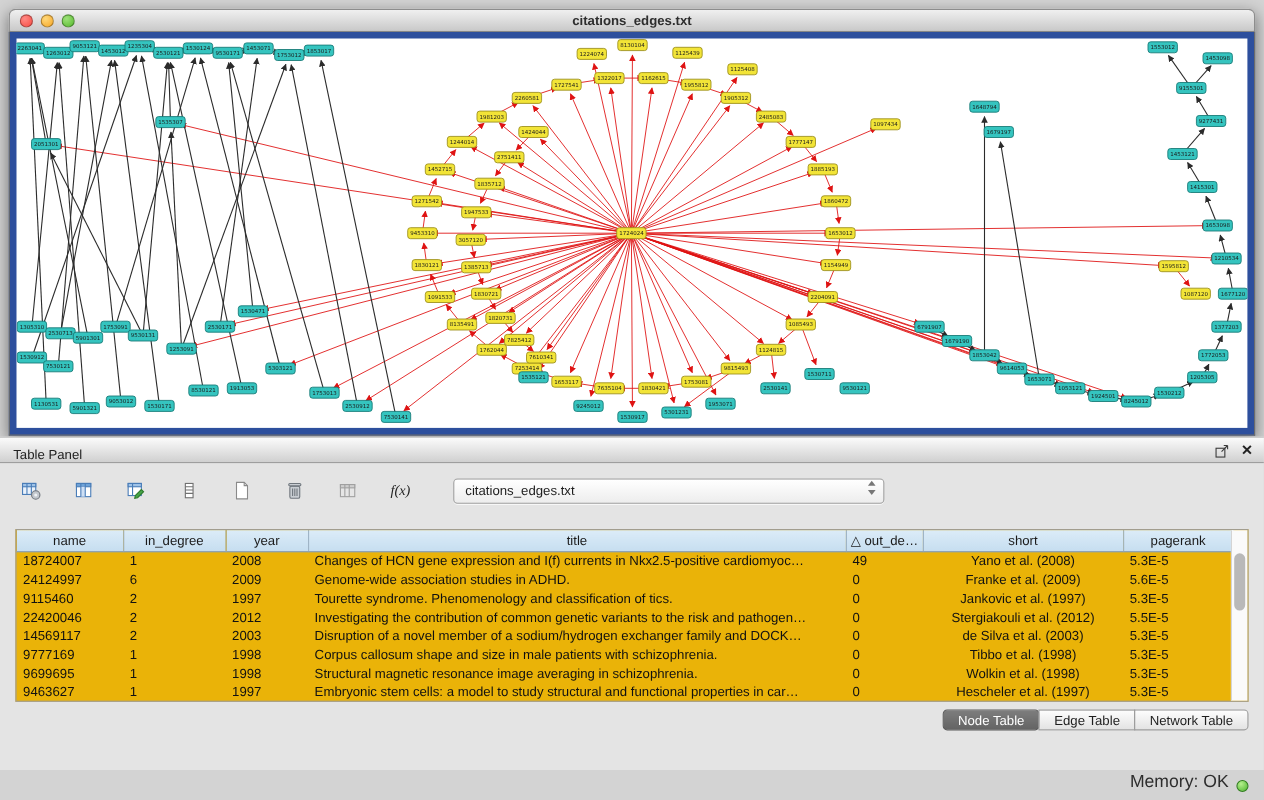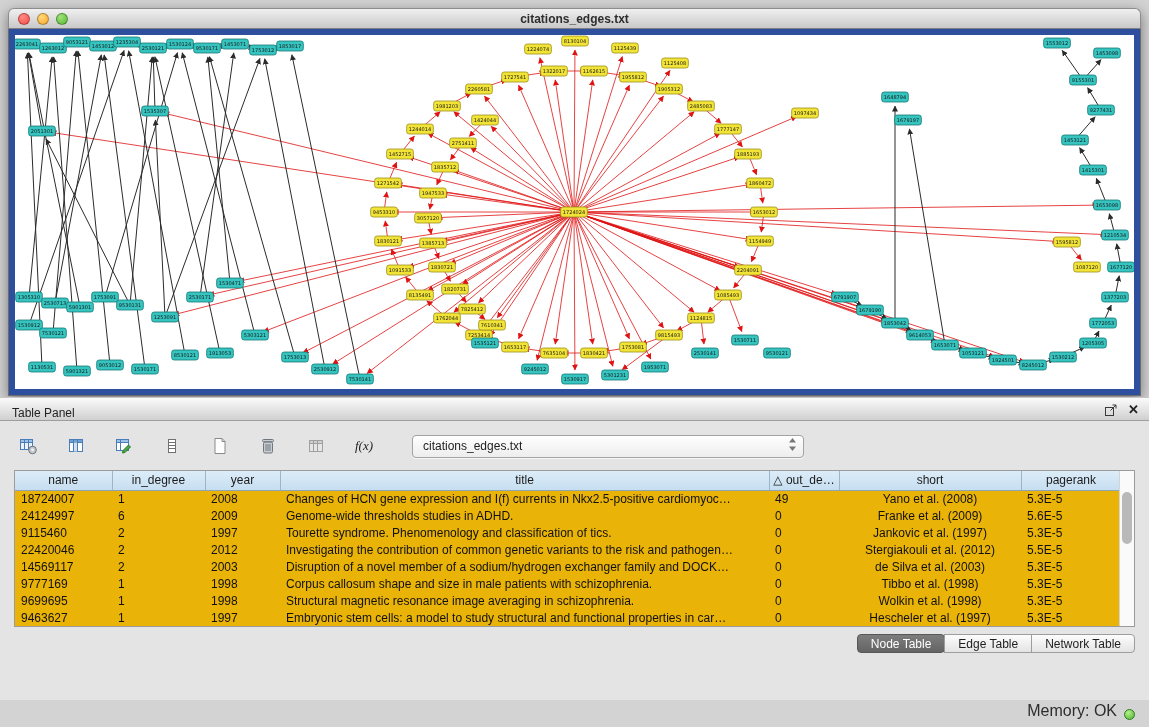--- a/index.html
+++ b/index.html
@@ -27,21 +27,21 @@
   
   .table-panel { position:absolute; left:0; top:397px; width:1149px; height:303px; background:#e4e4e4; }
   .panel-titlebar { height:24px; background:linear-gradient(#fbfbfb,#d0d0d0);
     border-top:1px solid #c6c6c6; border-bottom:1px solid #9e9e9e;
     line-height:23px; padding:4px 12px; font-size:12px; color:#222; position:relative; }
   .panel-controls { position:absolute; right:10px; top:0; height:24px; display:flex; align-items:center; gap:10px; }
   .float-icon { display:inline-flex; cursor:default; }
   .close-icon { font-size:13px; font-weight:bold; color:#222; line-height:14px; cursor:default; }
 
   .panel-body { padding:10px 14px 0 14px; }
-  .toolbar { display:flex; align-items:center; gap:20px; height:30px; margin-bottom:9px; }
+  .toolbar { display:flex; align-items:center; gap:20px; height:30px; margin-bottom:20px; }
   .tbtn { width:28px; height:26px; display:inline-flex; align-items:center; justify-content:center;
     background:transparent; border:none; }
   .fx { font-family:"Liberation Serif", serif; font-style:italic; font-size:13px; color:#222; }
   .combo { margin-left:14px; width:392px; height:23px; background:linear-gradient(#ffffff,#ededed);
     border:1px solid #a3a3a3; border-radius:4px; display:flex; align-items:center;
     padding:0 6px 0 10px; box-shadow:0 1px 0 rgba(255,255,255,.7); }
   .combo-text { flex:1; font-size:12px; color:#1d1d1d; }
 
   .table-box { position:relative; width:1121px; border:1px solid #9b9b9b; background:#eab308; }
   table { border-collapse:collapse; table-layout:fixed; width:1106px; }
@@ -599,21 +599,21 @@
                 <td class="c2">2008</td>
                 <td class="c3">Changes of HCN gene expression and I(f) currents in Nkx2.5-positive cardiomyoc…</td>
                 <td class="c4">49</td>
                 <td class="c5">Yano et al. (2008)</td>
                 <td class="c6">5.3E-5</td>
               </tr>
               <tr>
                 <td class="c0">24124997</td>
                 <td class="c1">6</td>
                 <td class="c2">2009</td>
-                <td class="c3">Genome-wide thresholds studies in ADHD.</td>
+                <td class="c3">Genome-wide association studies in ADHD.</td>
                 <td class="c4">0</td>
                 <td class="c5">Franke et al. (2009)</td>
                 <td class="c6">5.6E-5</td>
               </tr>
               <tr>
                 <td class="c0">9115460</td>
                 <td class="c1">2</td>
                 <td class="c2">1997</td>
                 <td class="c3">Tourette syndrome. Phenomenology and classification of tics.</td>
                 <td class="c4">0</td>

